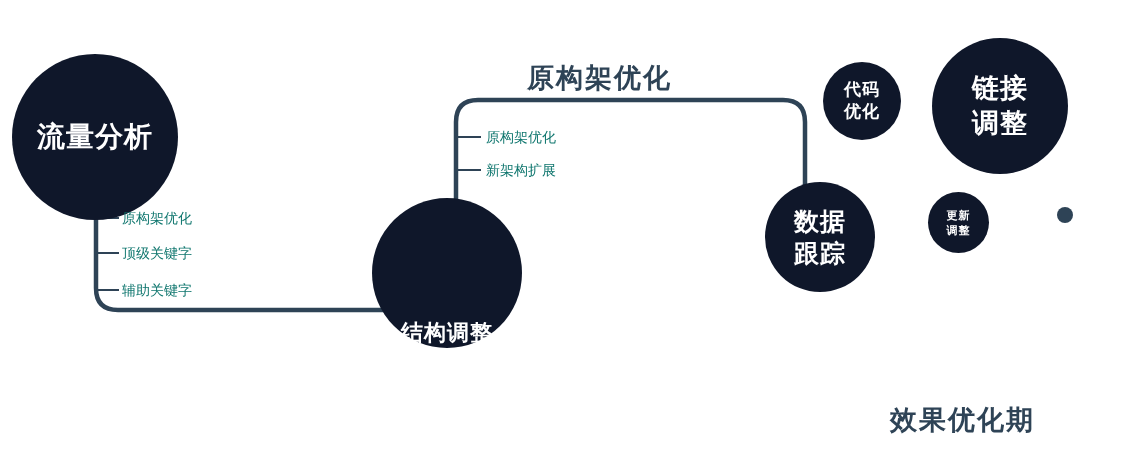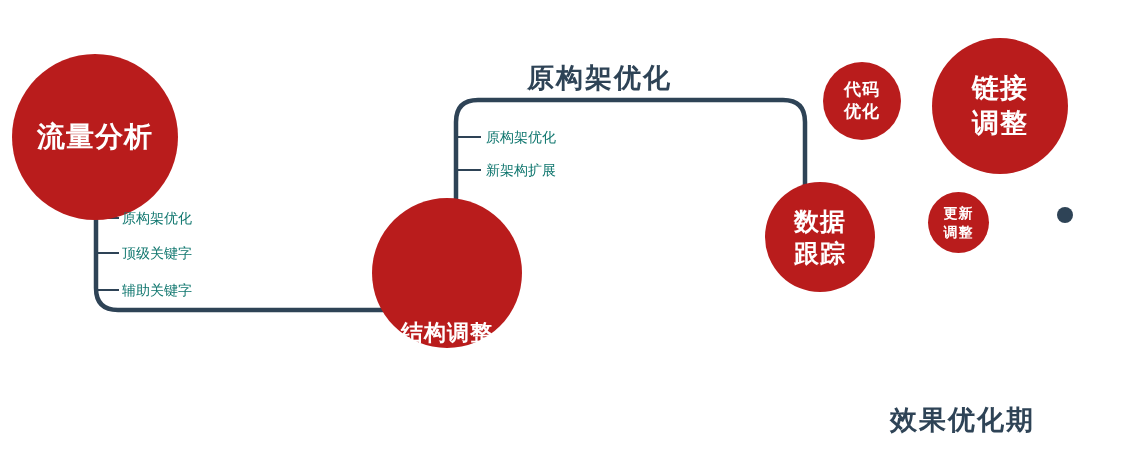--- a/index.html
+++ b/index.html
@@ -16,38 +16,38 @@
 
   svg.wires {
     position: absolute;
     left: 0; top: 0;
     width: 1130px; height: 450px;
   }
 
   .node {
     position: absolute;
     border-radius: 50%;
-    background: #b91c1c;
+    background: #0f172a;
     color: #ffffff;
     display: flex;
     flex-direction: column;
     align-items: center;
     justify-content: center;
     text-align: center;
     font-weight: bold;
     line-height: 1.3;
     letter-spacing: 1px;
   }
 
   .node-traffic   { left: 12px;  top: 54px;  width: 166px; height: 166px; font-size: 28px; }
   .node-structure { left: 372px; top: 198px; width: 150px; height: 150px; font-size: 22px; justify-content: flex-end; }
   .node-tracking  { left: 765px; top: 182px; width: 110px; height: 110px; font-size: 25px; }
   .node-code      { left: 823px; top: 62px;  width: 78px;  height: 78px;  font-size: 17px; }
   .node-link      { left: 932px; top: 38px;  width: 136px; height: 136px; font-size: 27px; }
-  .node-update    { left: 928px; top: 192px; width: 61px;  height: 61px;  font-size: 14px; }
+  .node-update    { left: 928px; top: 192px; width: 61px;  height: 61px;  font-size: 11px; }
   .node-report    { left: 933px; top: 253px; width: 116px; height: 116px; font-size: 26px; }
 
   .dot-node {
     position: absolute;
     left: 1057px; top: 207px;
     width: 16px; height: 16px;
     border-radius: 50%;
     background: #2e4356;
   }
 

